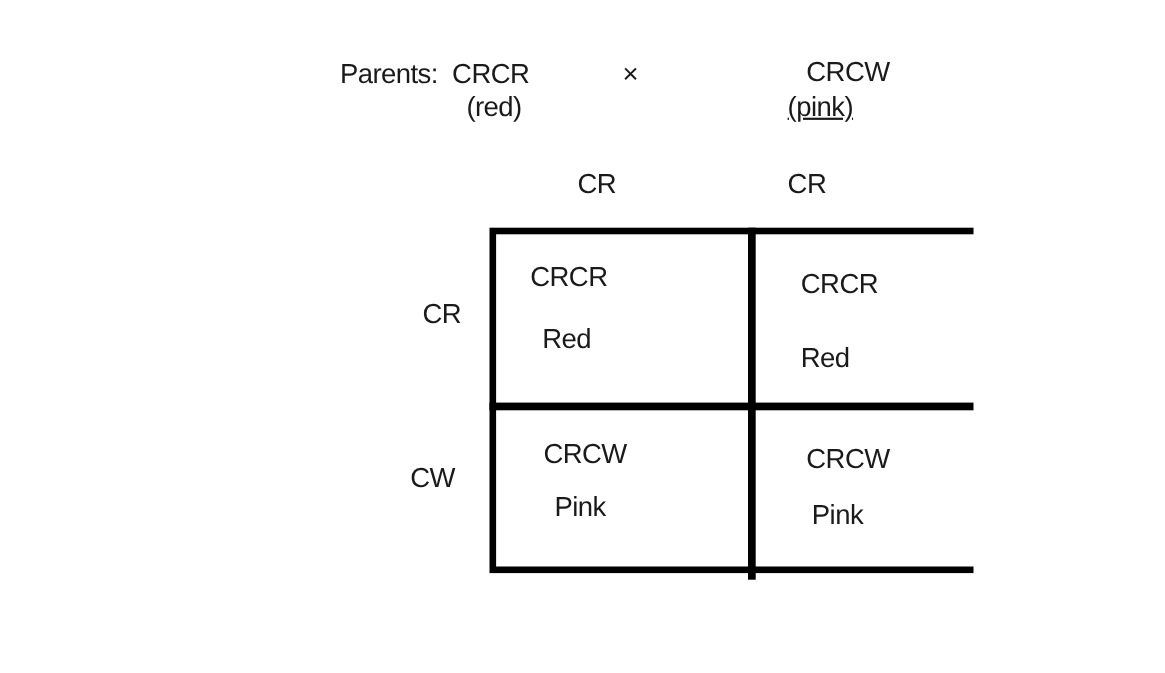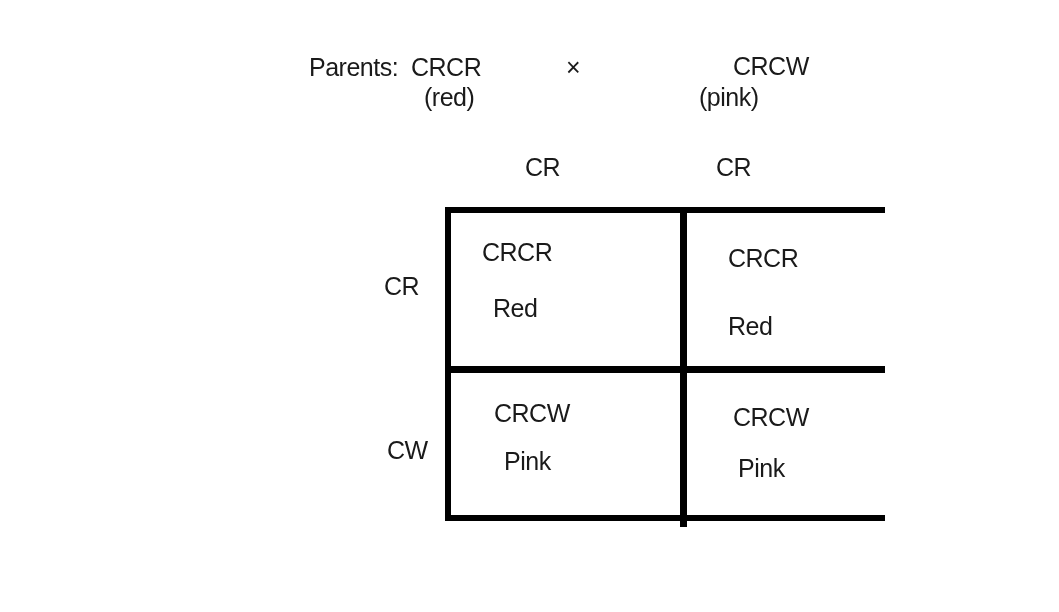--- a/index.html
+++ b/index.html
@@ -50,26 +50,26 @@
     width: 524px;   
     height: 7px;
     background: #000000;
   }
   
   .parents-label      { left: 309px; top: 55px; }
   .parent1-genotype   { left: 411px; top: 55px; }
   .cross-symbol       { left: 566px; top: 55px; }
   .parent2-genotype   { left: 733px; top: 54px; }
   .parent1-phenotype  { left: 411px; top: 85px; margin-left: 13px; }
-  .parent2-phenotype  { left: 699px; top: 85px; }
+  .parent2-phenotype  { left: 716px; top: 85px; text-decoration: underline; }
   
   .col-header-1 { left: 525px; top: 155px; }
   .col-header-2 { left: 716px; top: 155px; }
   .row-header-1 { left: 384px; top: 274px; }
-  .row-header-2 { left: 387px; top: 423px; margin-top: 15px; }
+  .row-header-2 { left: 373px; top: 423px; }
   
   .cell0-geno { left: 482px; top: 240px; }
   .cell0-phen { left: 493px; top: 296px; }
   .cell1-geno { left: 728px; top: 246px; }
   .cell1-phen { left: 728px; top: 314px; }
   .cell2-geno { left: 494px; top: 401px; }
   .cell2-phen { left: 504px; top: 449px; }
   .cell3-geno { left: 733px; top: 405px; }
   .cell3-phen { left: 738px; top: 456px; }
 </style>

